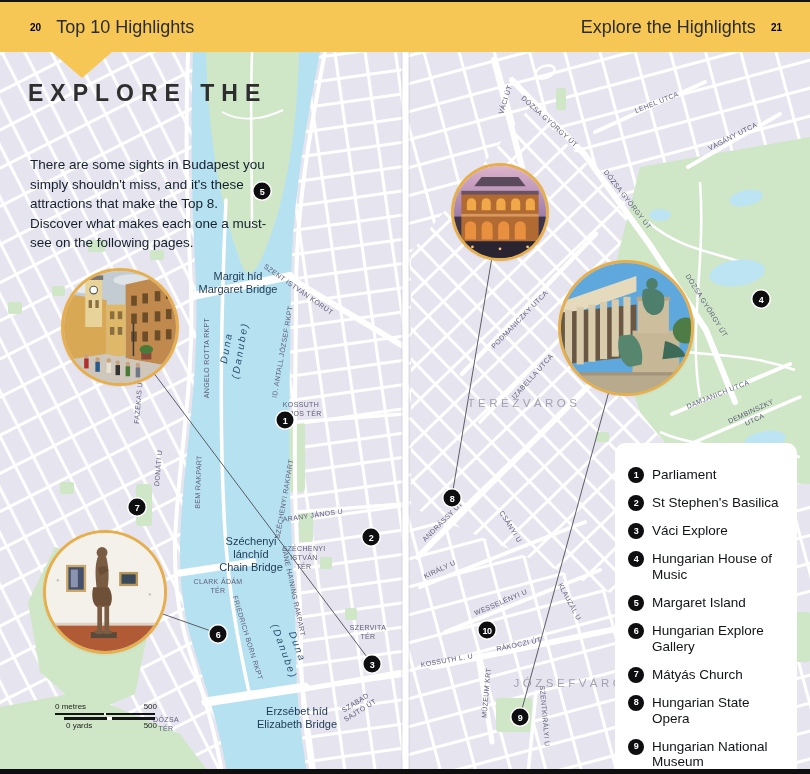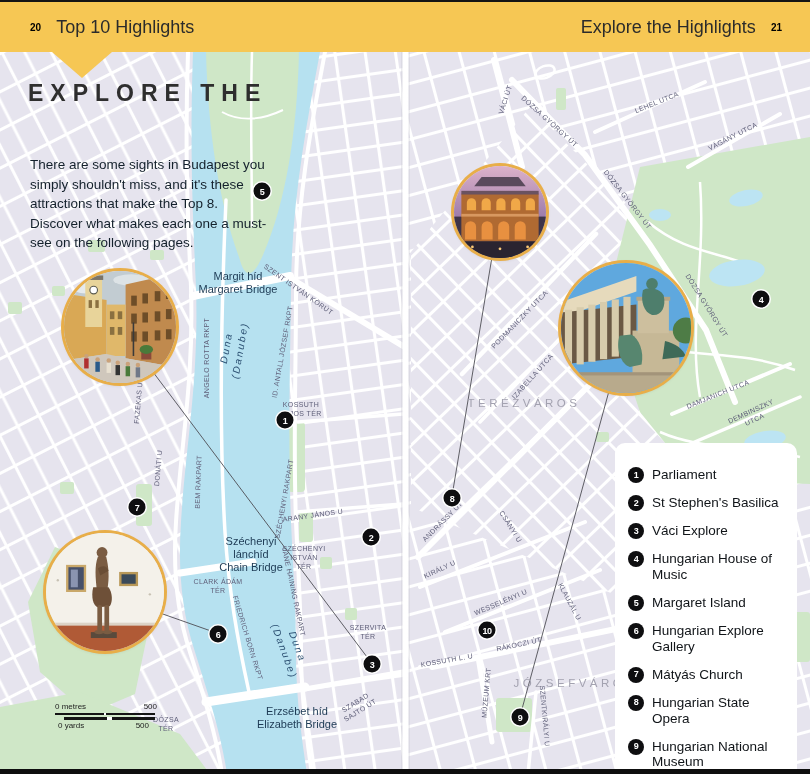--- a/index.html
+++ b/index.html
@@ -65,21 +65,21 @@
   .l-num{width:16px;height:16px;flex:none;background:#0e0e10;color:#fff;border-radius:50%;
     font-size:9px;font-weight:700;display:flex;align-items:center;justify-content:center;margin-top:0;letter-spacing:-.5px}
 
   
   .scale{position:absolute;left:55px;top:650px;width:102px;font-size:8px;color:#1d1d1d;z-index:9}
   .srow{display:flex;justify-content:space-between}
   .sbar1{width:100px;height:2.5px;margin:1.5px 0 2px;
     background:linear-gradient(90deg,#151515 48.5%,#fff 48.5%,#fff 51.5%,#151515 51.5%)}
   .sbar2{width:91px;height:2.5px;margin:0 0 1.5px 9px;
     background:linear-gradient(90deg,#151515 47%,#fff 47%,#fff 53%,#151515 53%)}
-  .srow.yards{width:91px;margin-left:3px}
+  .srow.yards{width:91px;margin-left:11px}
 </style>
 </head>
 <body>
 
 <div class="topbar">
   <div class="folio">
     <span class="num">20</span>
     <span class="sec">Top 10 Highlights</span>
   </div>
   <div class="folio">

